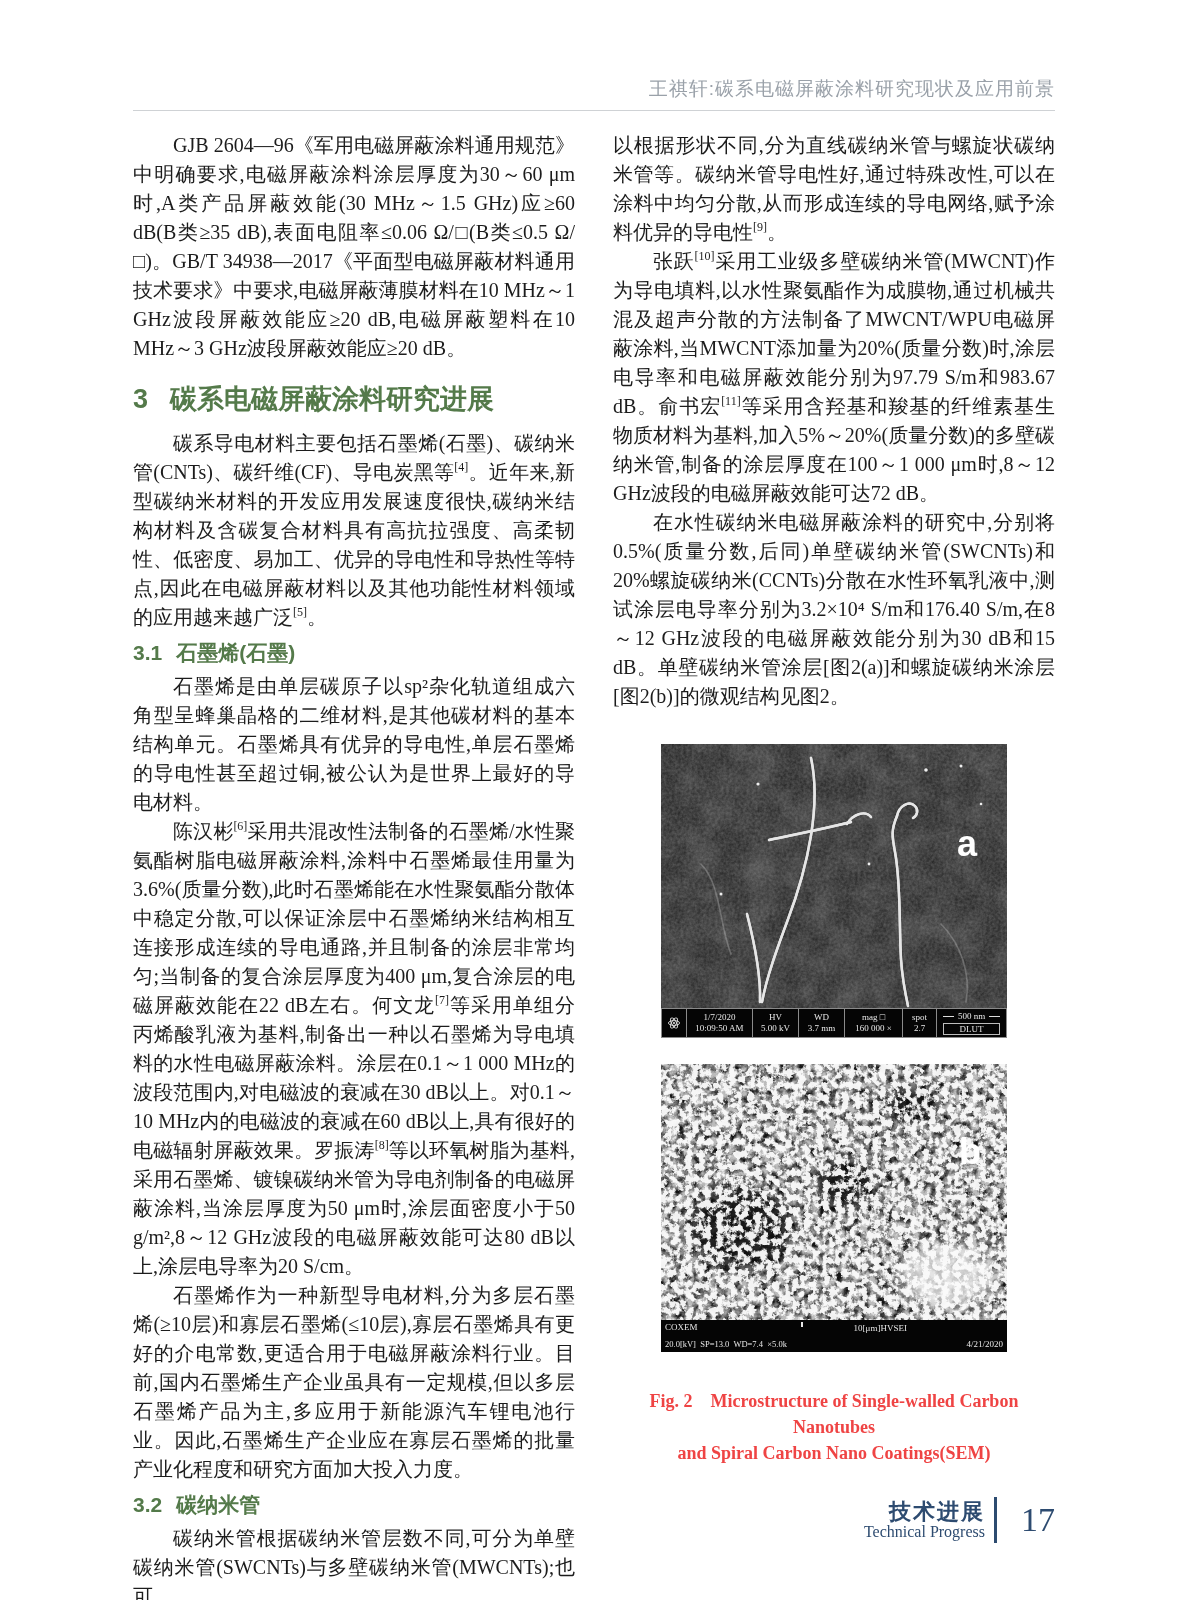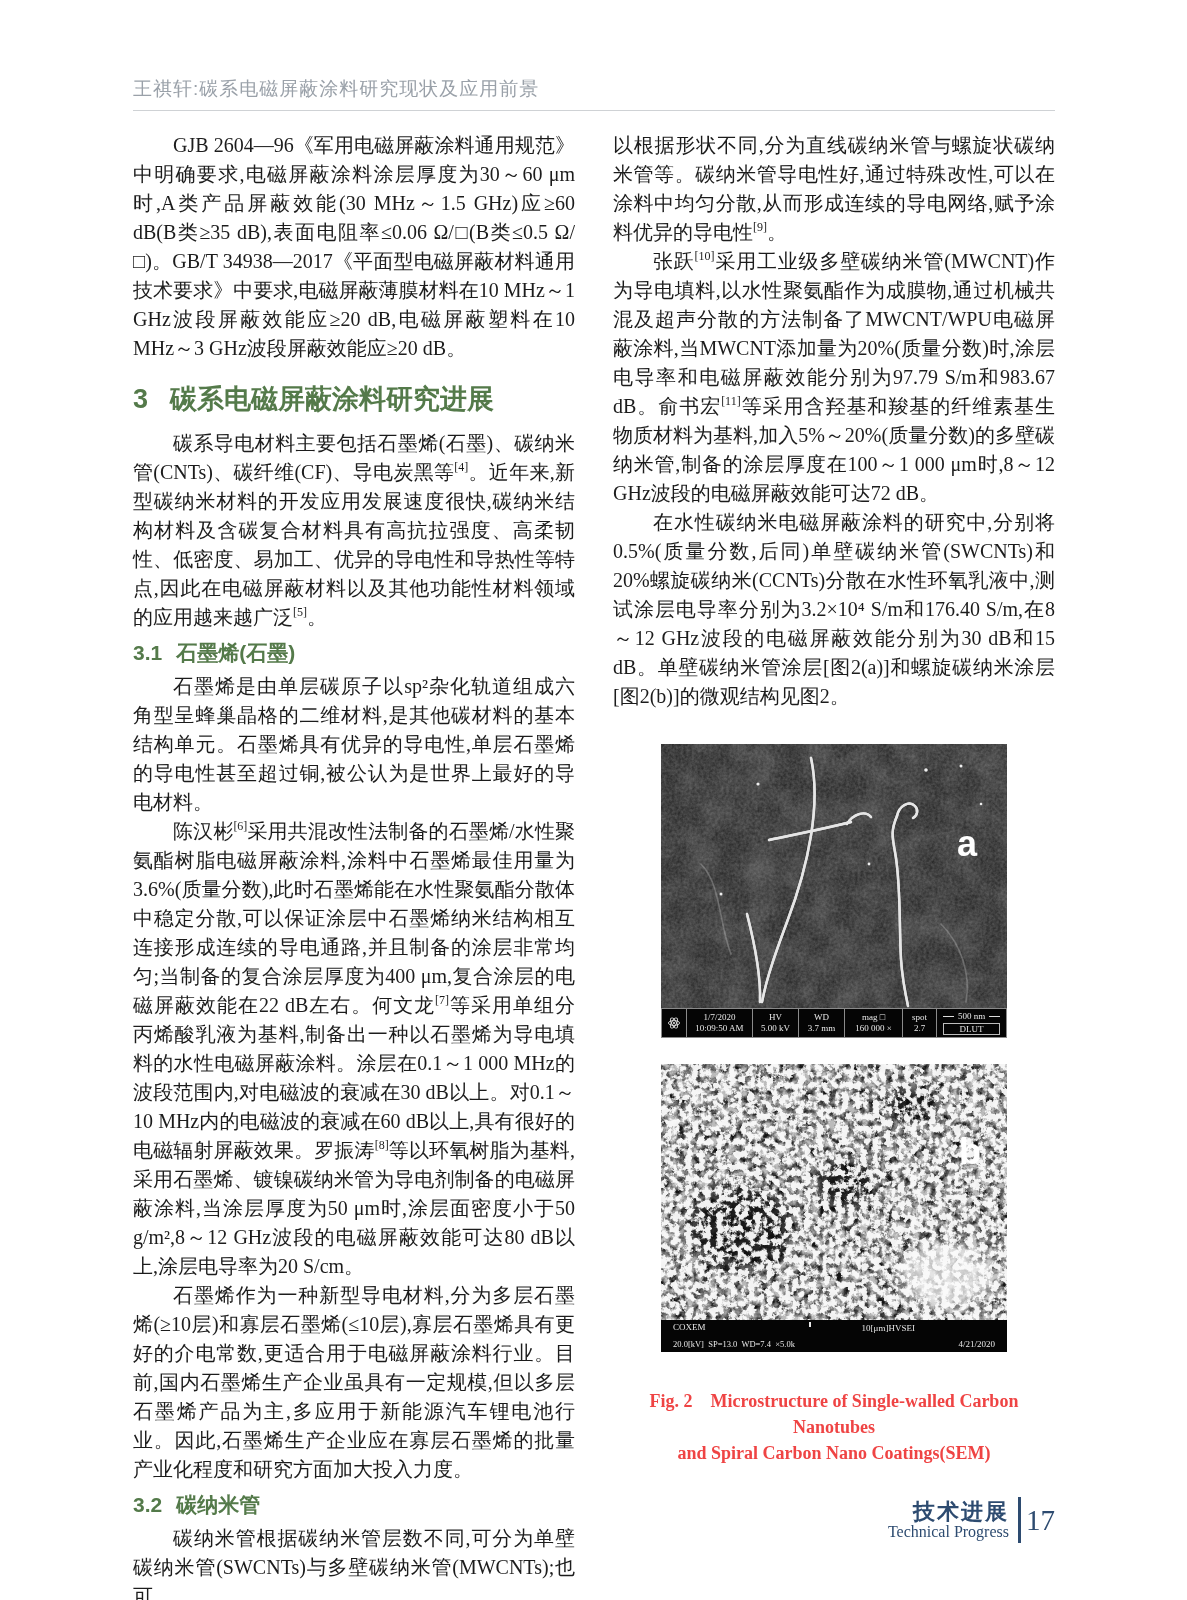--- a/index.html
+++ b/index.html
@@ -1,20 +1,20 @@
 <!DOCTYPE html>
 <html><head>
 <meta charset="utf-8">
 <style>
   html,body{margin:0;padding:0;background:#ffffff;}
   .page{position:relative;width:1187px;height:1600px;background:#ffffff;overflow:hidden;
         font-family:"Liberation Serif","DejaVu Serif",serif;color:#1c1c1c;}
 
   
-  .page-header{position:absolute;top:76px;left:133px;right:132px;text-align:left;
+  .page-header{position:absolute;top:76px;left:133px;right:132px;text-align:right;
     font-family:"Liberation Sans","DejaVu Sans",sans-serif;font-size:19px;color:#9aa1a9;letter-spacing:1px;}
   .header-rule{position:absolute;top:110px;left:133px;right:132px;height:1px;background:#cfd2d5;}
 
   
   .content{position:absolute;top:131px;left:133px;right:132px;display:flex;gap:38px;}
   .col{width:448px;}
   .para{font-size:20px;line-height:29px;text-align:justify;text-indent:2em;margin:0;}
   .no-indent{text-indent:0;}
   sup{font-size:0.6em;line-height:0;}
 
@@ -36,40 +36,40 @@
   .cellA{display:flex;flex-direction:column;justify-content:center;text-align:center;
     border-left:1px solid #8a8a8a;padding:1px 2px;box-sizing:border-box;}
   .cellA:first-child{border-left:none;}
   .icon-cell{width:24px;align-items:center;}
   .wd-date{width:66px;align-items:center;} .wd-hv{width:46px;} .wd-wd{width:46px;} .wd-mag{width:58px;} .wd-spot{width:34px;}
   .scale-cell{flex:1;}
   .scale-row{display:flex;align-items:center;gap:4px;padding:0 4px;}
   .sline{flex:1;height:1px;background:#dcdcdc;}
   .dlut-box{margin:1px 4px 0 4px;border:1px solid #bdbdbd;line-height:10px;}
 
-  .bar-b{display:flex;height:32px;align-items:stretch;padding:2px 12px;box-sizing:border-box;}
+  .bar-b{display:flex;height:32px;align-items:stretch;padding:2px 4px;box-sizing:border-box;}
   .b-left{display:flex;flex-direction:column;justify-content:space-between;text-align:left;}
   .b-settings{white-space:pre;font-size:8.5px;}
   .b-scale{margin-left:14px;display:flex;flex-direction:row;justify-content:space-between;width:108px;}
   .b-scaleline{height:4px;border-top:1px solid #e8e8e8;border-left:1px solid #e8e8e8;border-right:1px solid #e8e8e8;}
   .b-scaletext{display:flex;justify-content:space-between;padding:1px 2px 0 2px;}
   .b-date{flex:1;display:flex;align-items:flex-end;justify-content:flex-end;}
 
   .fig-caption{margin-top:36px;text-align:center;font-weight:bold;}
   .cap-zh{font-family:"Liberation Sans","DejaVu Sans",sans-serif;font-size:19px;line-height:30px;white-space:nowrap;color:#111;}
   .cap-en{font-family:"Liberation Serif","DejaVu Serif",serif;font-size:18px;line-height:26px;color:#ef4444;}
 
   
   .page-footer{position:absolute;top:1497px;right:132px;display:flex;align-items:center;}
   .footer-labels{text-align:right;padding-right:9px;}
   .footer-zh{font-family:"Liberation Sans","DejaVu Sans",sans-serif;font-weight:bold;
     font-size:22px;line-height:24px;color:#2d4b70;letter-spacing:2px;}
   .footer-en{font-size:16px;line-height:16px;color:#2d4b70;}
   .footer-divider{width:3px;height:46px;background:#2d4b70;}
-  .footer-page{font-size:29px;color:#2d4b70;padding-left:5px;}
+  .footer-page{font-size:34px;color:#2d4b70;padding-left:24px;}
 </style>
 </head>
 <body>
 
 <div class="page">
 
   <div class="page-header">王祺轩:碳系电磁屏蔽涂料研究现状及应用前景</div>
   <div class="header-rule"></div>
 
   <div class="content">

